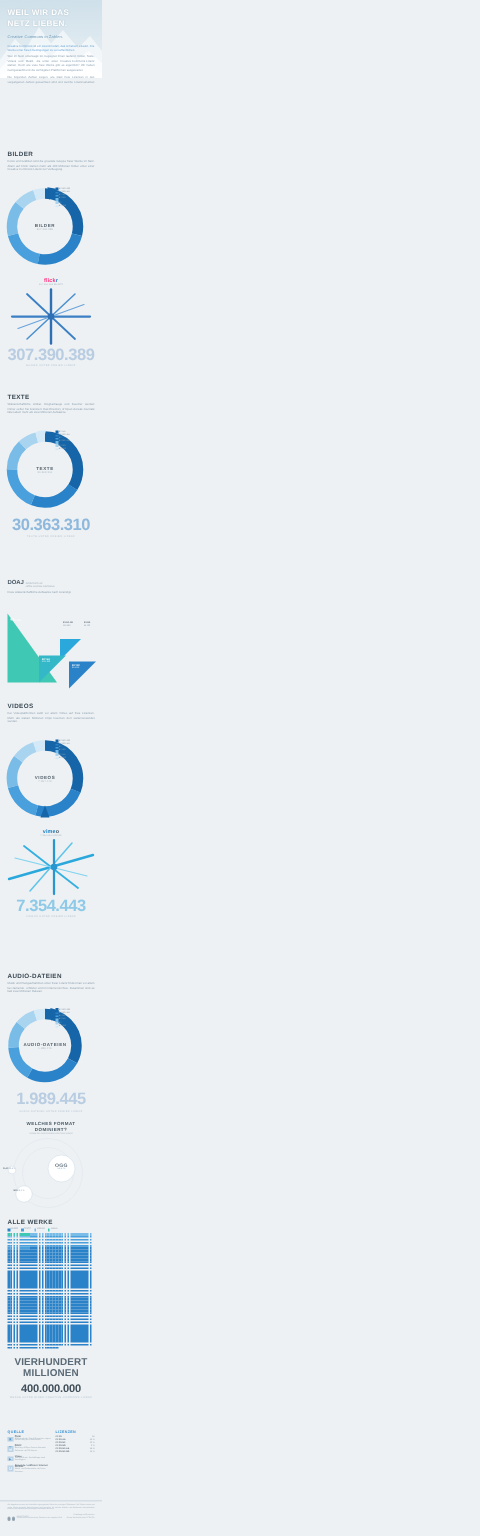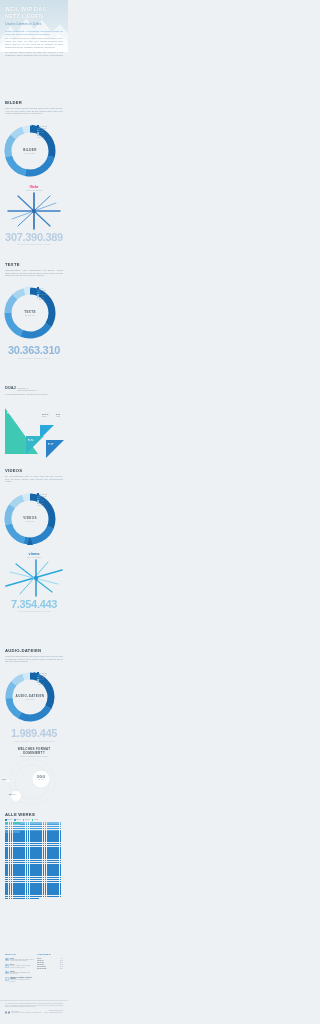--- a/index.html
+++ b/index.html
@@ -1732,20 +1732,28 @@
         <span class="mx-cell" style="background: rgb(42, 130, 200);"></span>
         <span class="mx-cell" style="background: rgb(42, 130, 200);"></span>
         <span class="mx-cell" style="background: rgb(42, 130, 200);"></span>
         <span class="mx-cell" style="background: rgb(42, 130, 200);"></span>
         <span class="mx-cell" style="background: rgb(42, 130, 200);"></span>
         <span class="mx-cell" style="background: rgb(42, 130, 200);"></span>
         <span class="mx-cell" style="background: rgb(42, 130, 200);"></span>
       </div>
   </div>
 
+  <div class="sec" style="top:905px">
+    <div class="fin">
+      <div class="fin-words">VIERHUNDERT</div>
+      <div class="fin-words">MILLIONEN</div>
+      <div class="fin-num">400.000.000</div>
+      <div class="bignum-sub" style="margin-top:1.2px">WERKE UNTER EINER CREATIVE-COMMONS-LIZENZ</div>
+    </div>
+  </div>
 
   <div class="sec" style="top:953px">
     <div class="tbl">
       <div class="tbl-head">
         <div class="tbl-h l">QUELLE</div>
         <div class="tbl-h r">LIZENZEN</div>
       </div>
       <div style="display:flex; gap:1.2px">
         <div style="flex:1">
           <div class="src-row">

